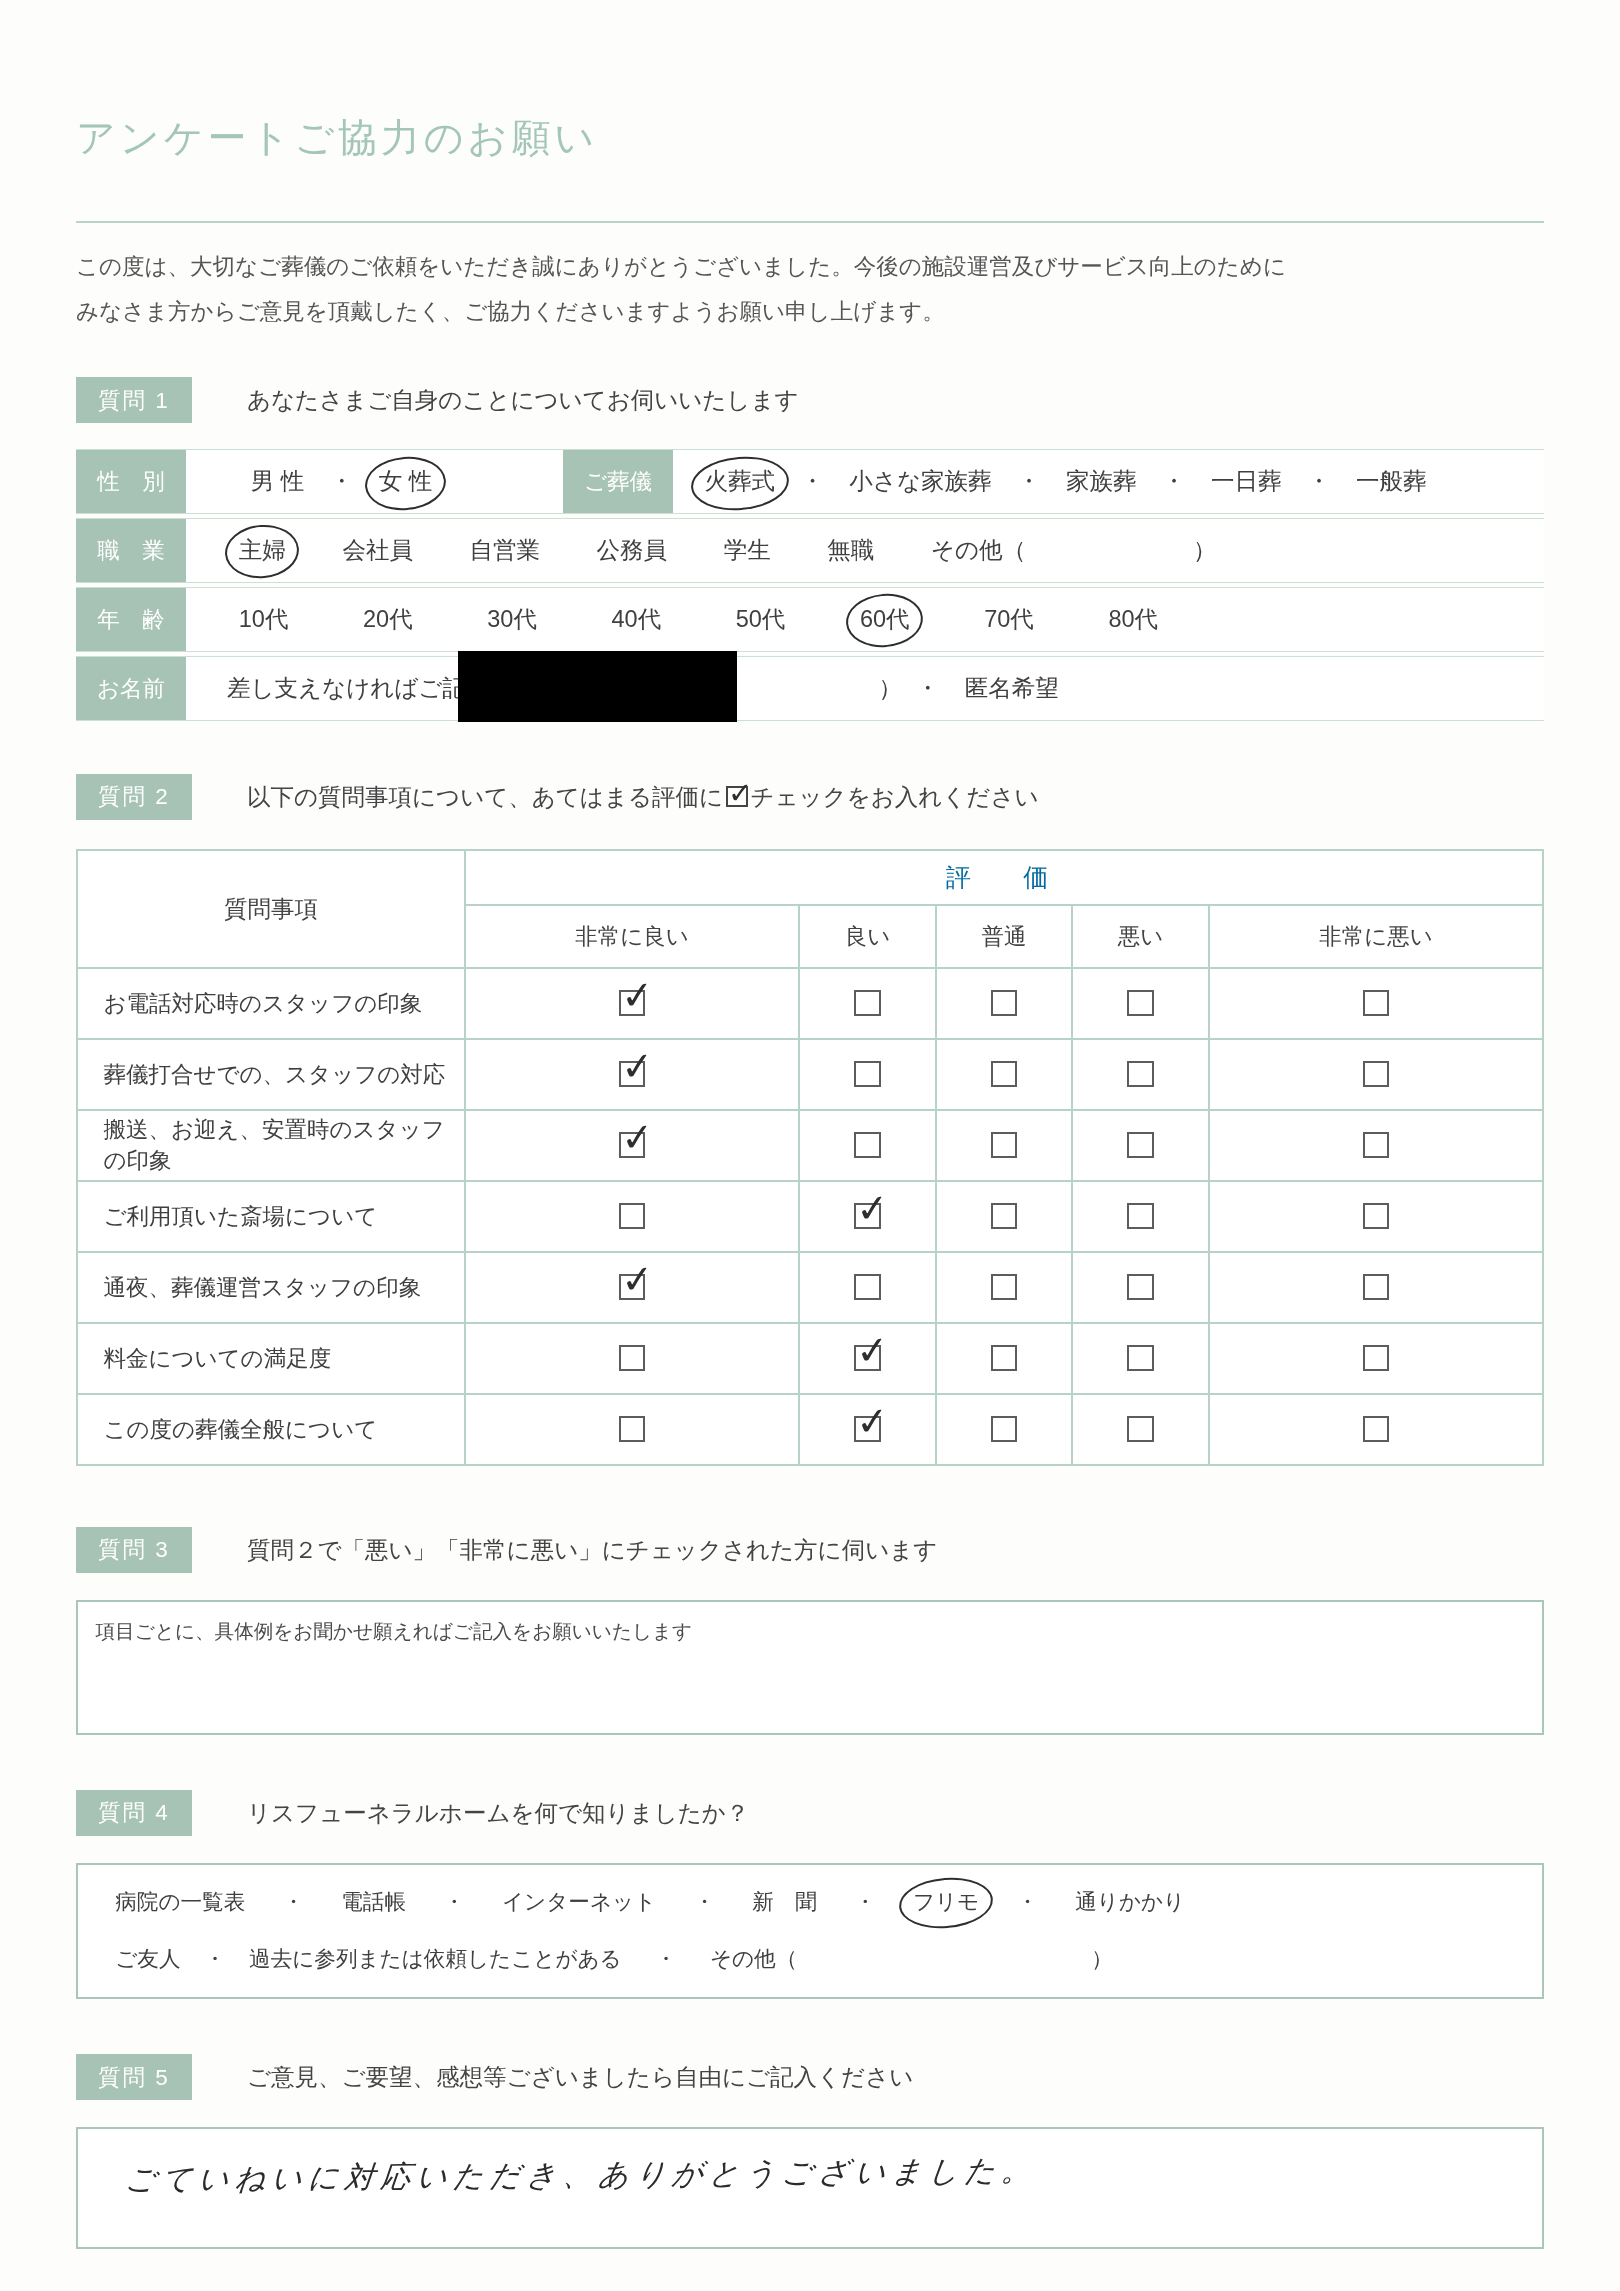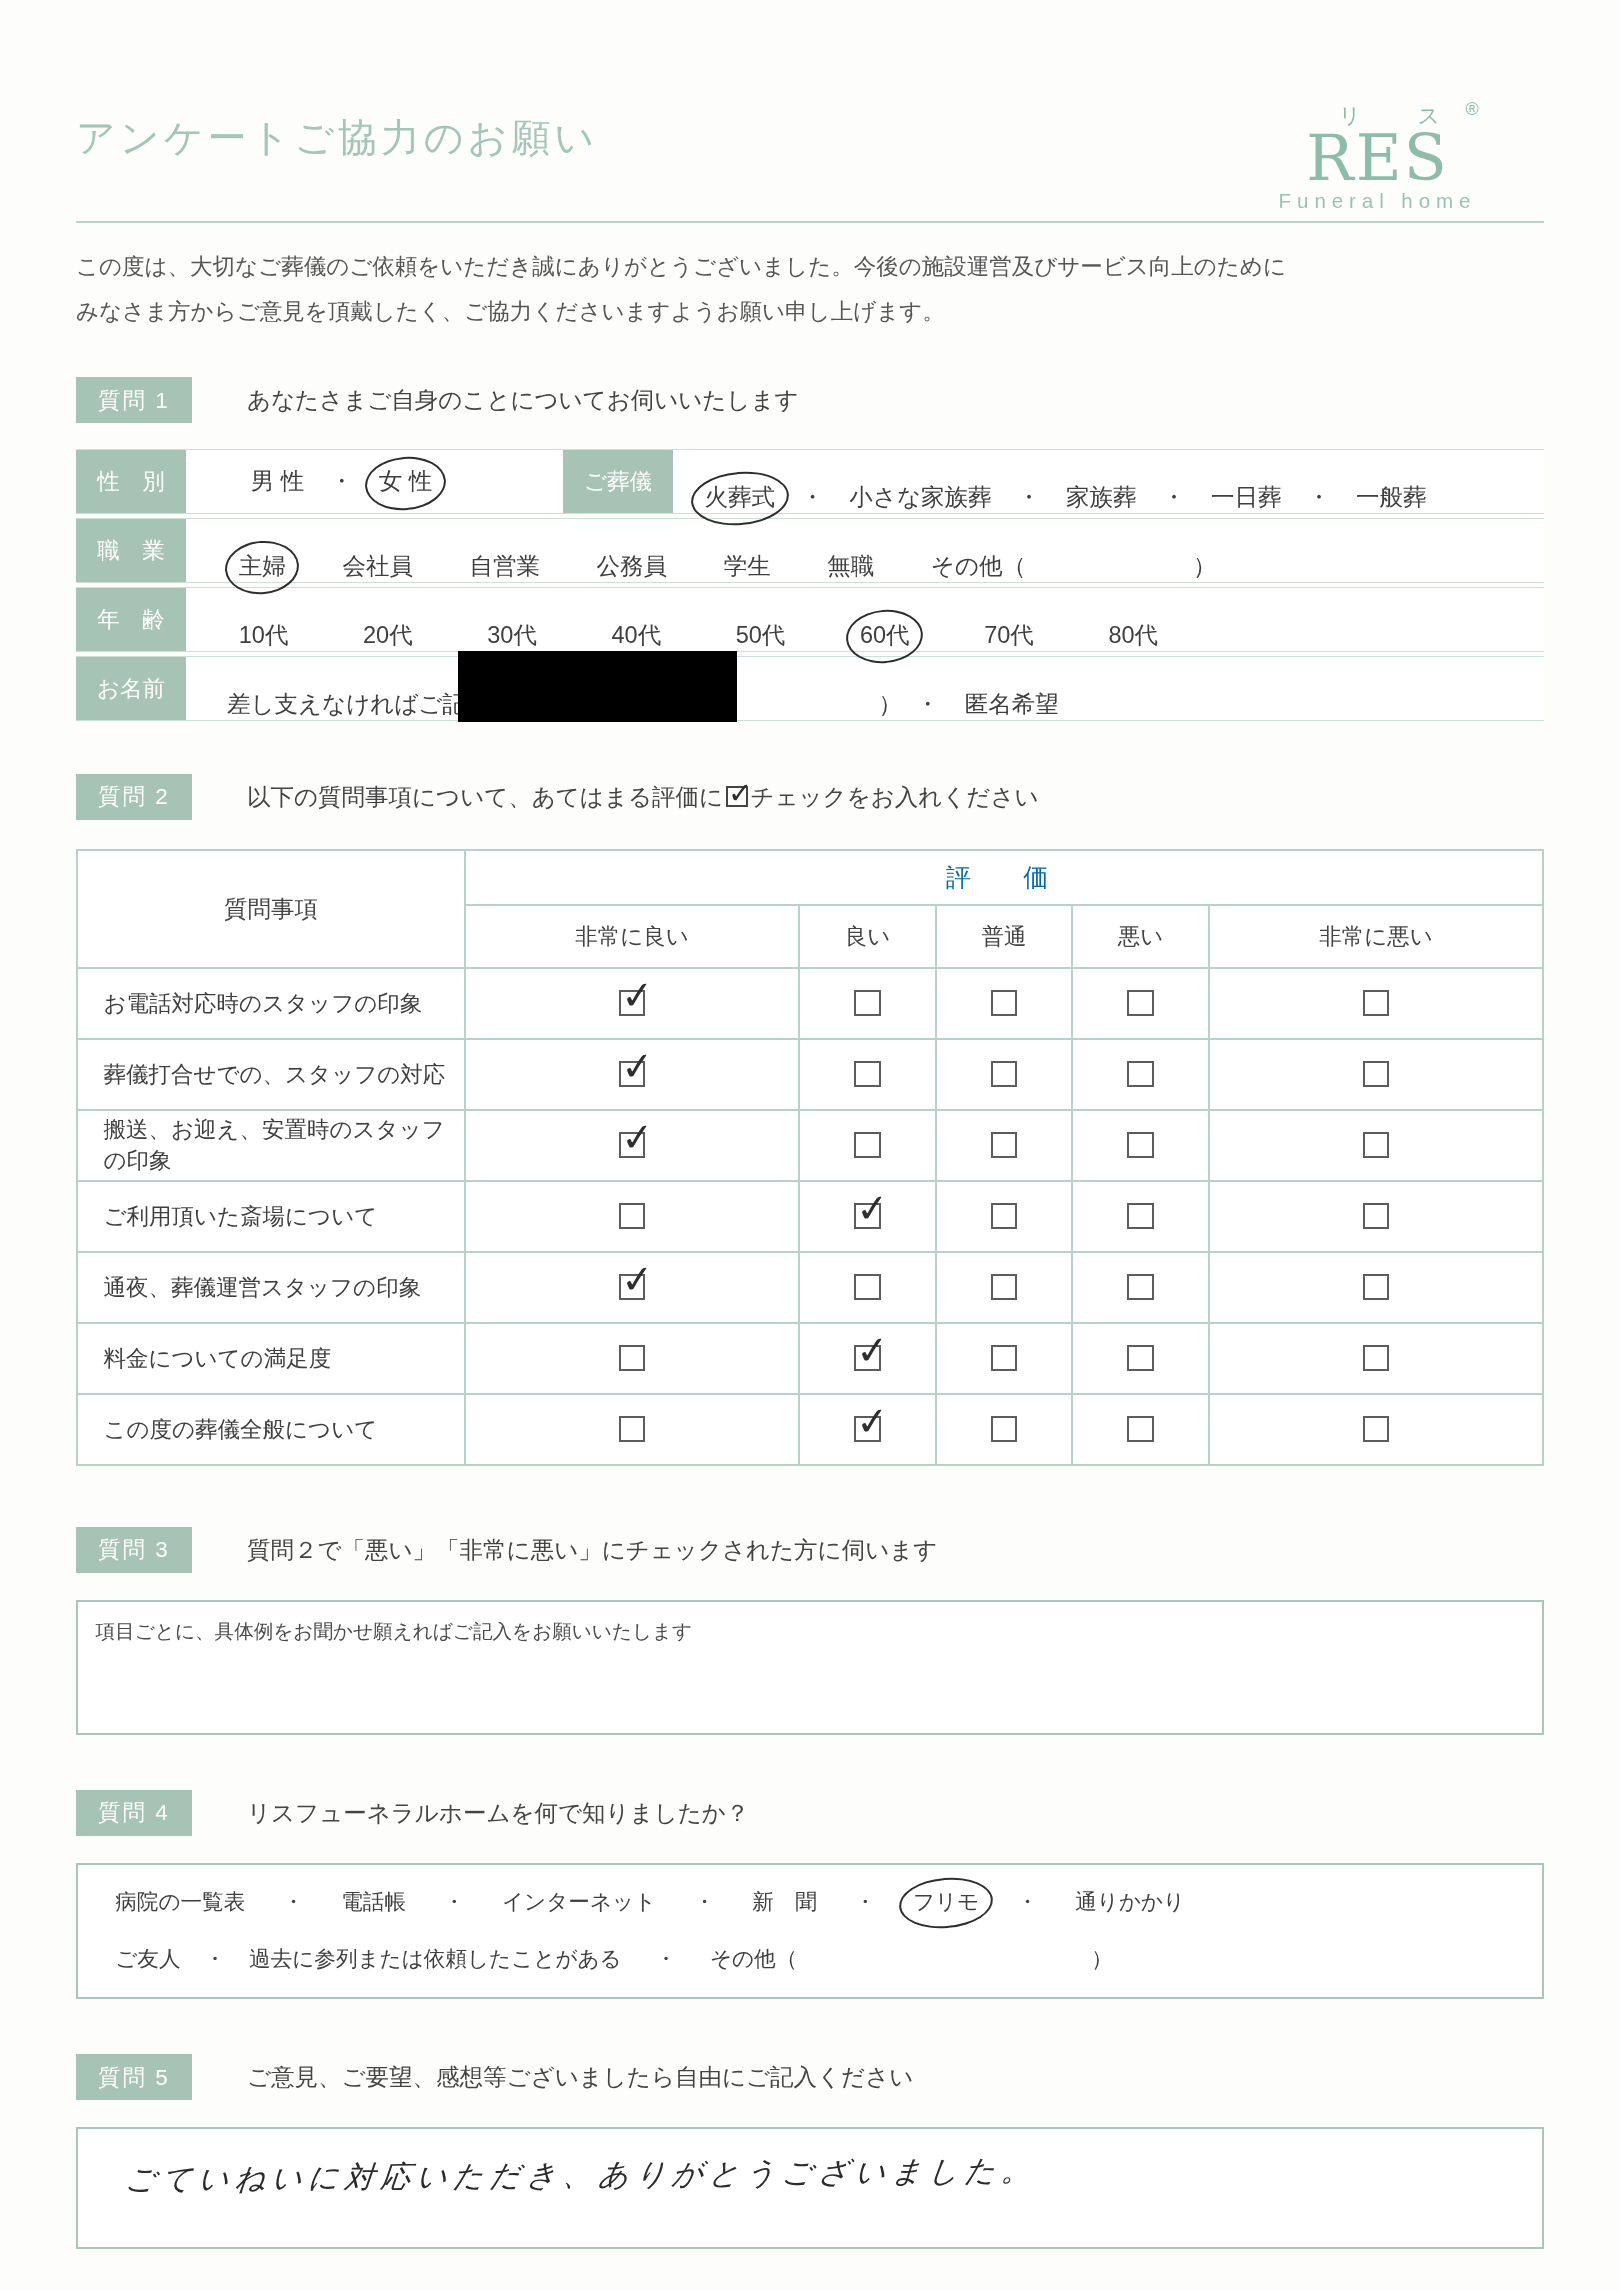--- a/index.html
+++ b/index.html
@@ -37,21 +37,21 @@
   
   .t1 { margin-top:25.5px; }
   .t1row { display:flex; height:65px; margin-bottom:3.9px; border-top:1px solid #cde0d6; border-bottom:1px solid #cde0d6; background:#fff; }
   .t1label {
     width:110px; flex:0 0 auto; background:#a6c3b5; color:#fff;
     display:flex; align-items:center; justify-content:center; font-size:22.5px;
   }
   .t1opts { display:flex; align-items:center; font-size:23.5px; color:#3f3f3f; padding-left:41px; gap:0; }
   .t1opts .opt { margin:0 11.8px; white-space:nowrap; }
   .sep { margin:0 13.7px; color:#3f3f3f; }
-  .grow { flex:1 1 auto;align-items:flex-end; }
+  .grow { flex:1 1 auto; }
   .w365 { width:365px; flex:0 0 auto;margin-left:12px; }
 
   
   .circle { position:relative; display:inline-block; }
   .circle::after {
     content:""; position:absolute; left:-13.7px; right:-13.7px; top:-8.8px; bottom:-12.7px;
     border:2.5px solid #2e2e2e; border-radius:50%; transform:rotate(-5deg);
     pointer-events:none;
   }
   .redact { position:absolute; width:279px; height:71px; background:#000; top:-5.9px; left:272px; }
@@ -89,25 +89,20 @@
     letter-spacing:5.9px; transform:rotate(-0.6deg) skewX(-6deg); word-spacing:9.8px;
   }
 </style>
 </head>
 <body>
 
 <div class="page">
 
   <div class="header">
     <div class="page-title">アンケートご協力のお願い</div>
-    <div class="logo">
-      <span class="kana"><span>リ ス</span><sup>®</sup></span>
-      <div class="res">RES</div>
-      <div class="sub">Funeral home</div>
-    </div>
   </div>
   <hr class="head-rule">
 
   <div class="intro">
     <div>この度は、大切なご葬儀のご依頼をいただき誠にありがとうございました。今後の施設運営及びサービス向上のために</div>
     <div>みなさま方からご意見を頂戴したく、ご協力くださいますようお願い申し上げます。</div>
   </div>
 
   <div class="qhead" style="margin-top:43px;">
     <div class="badge">質問 1</div>

